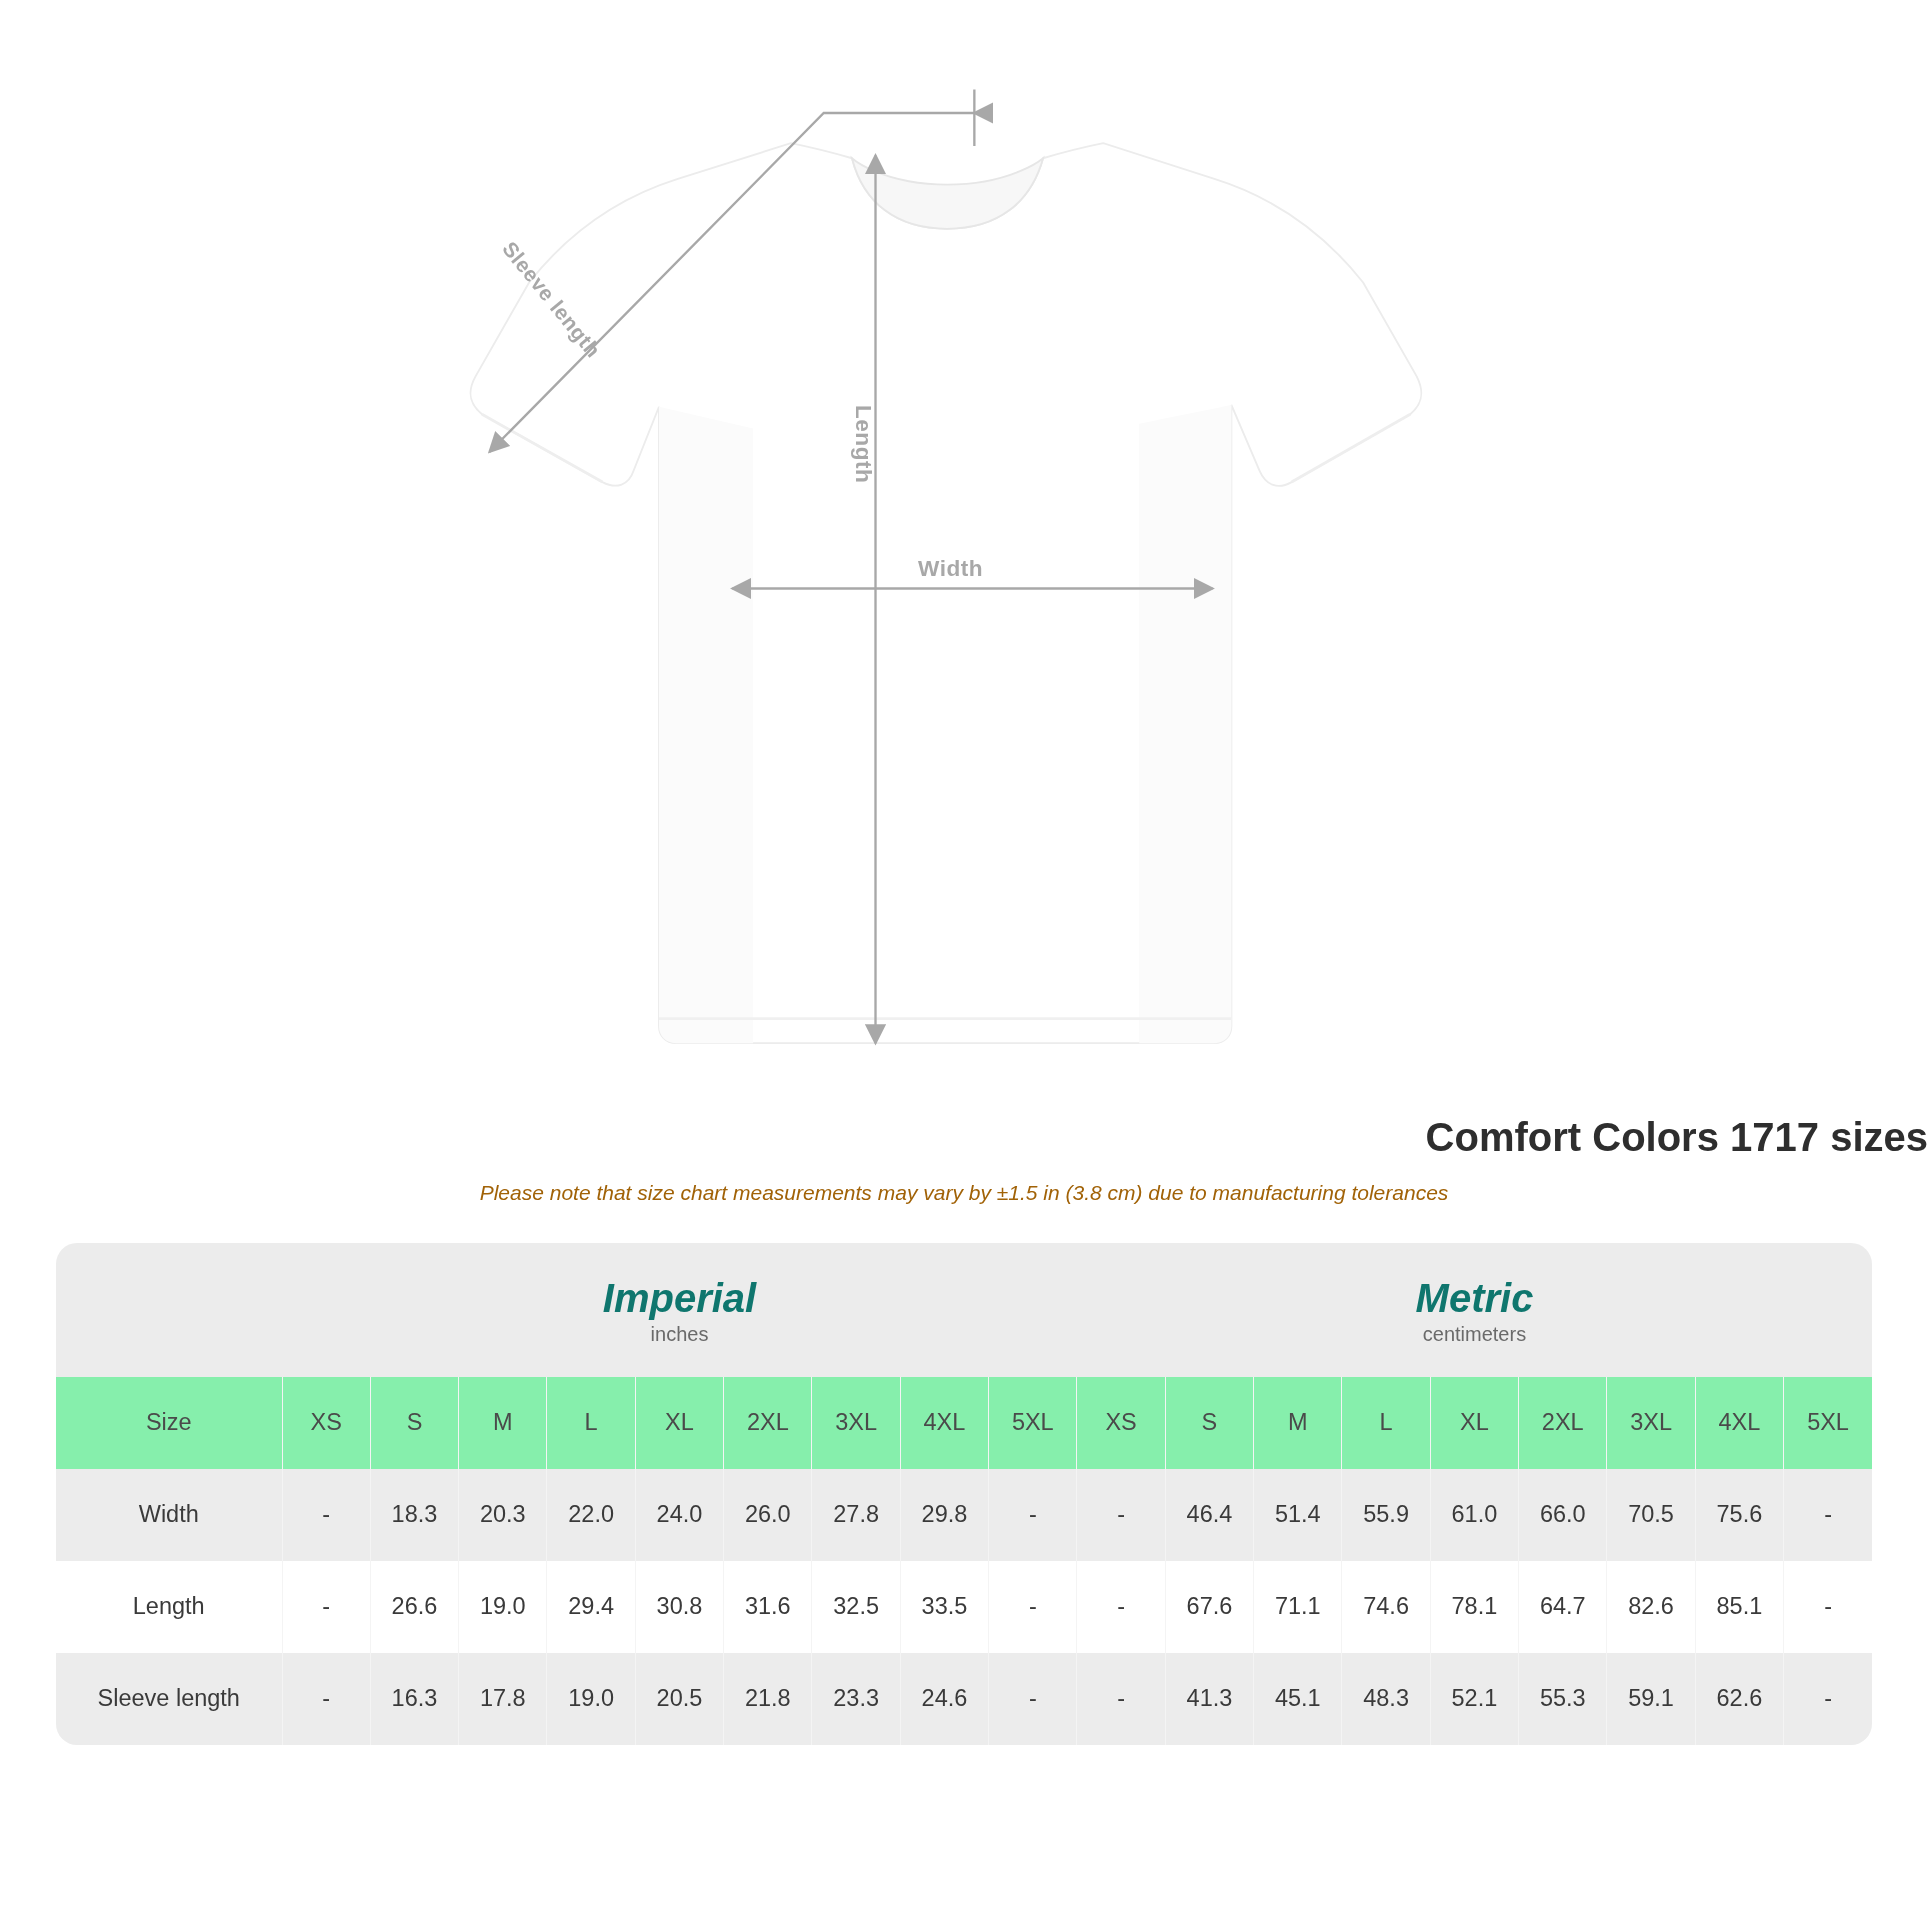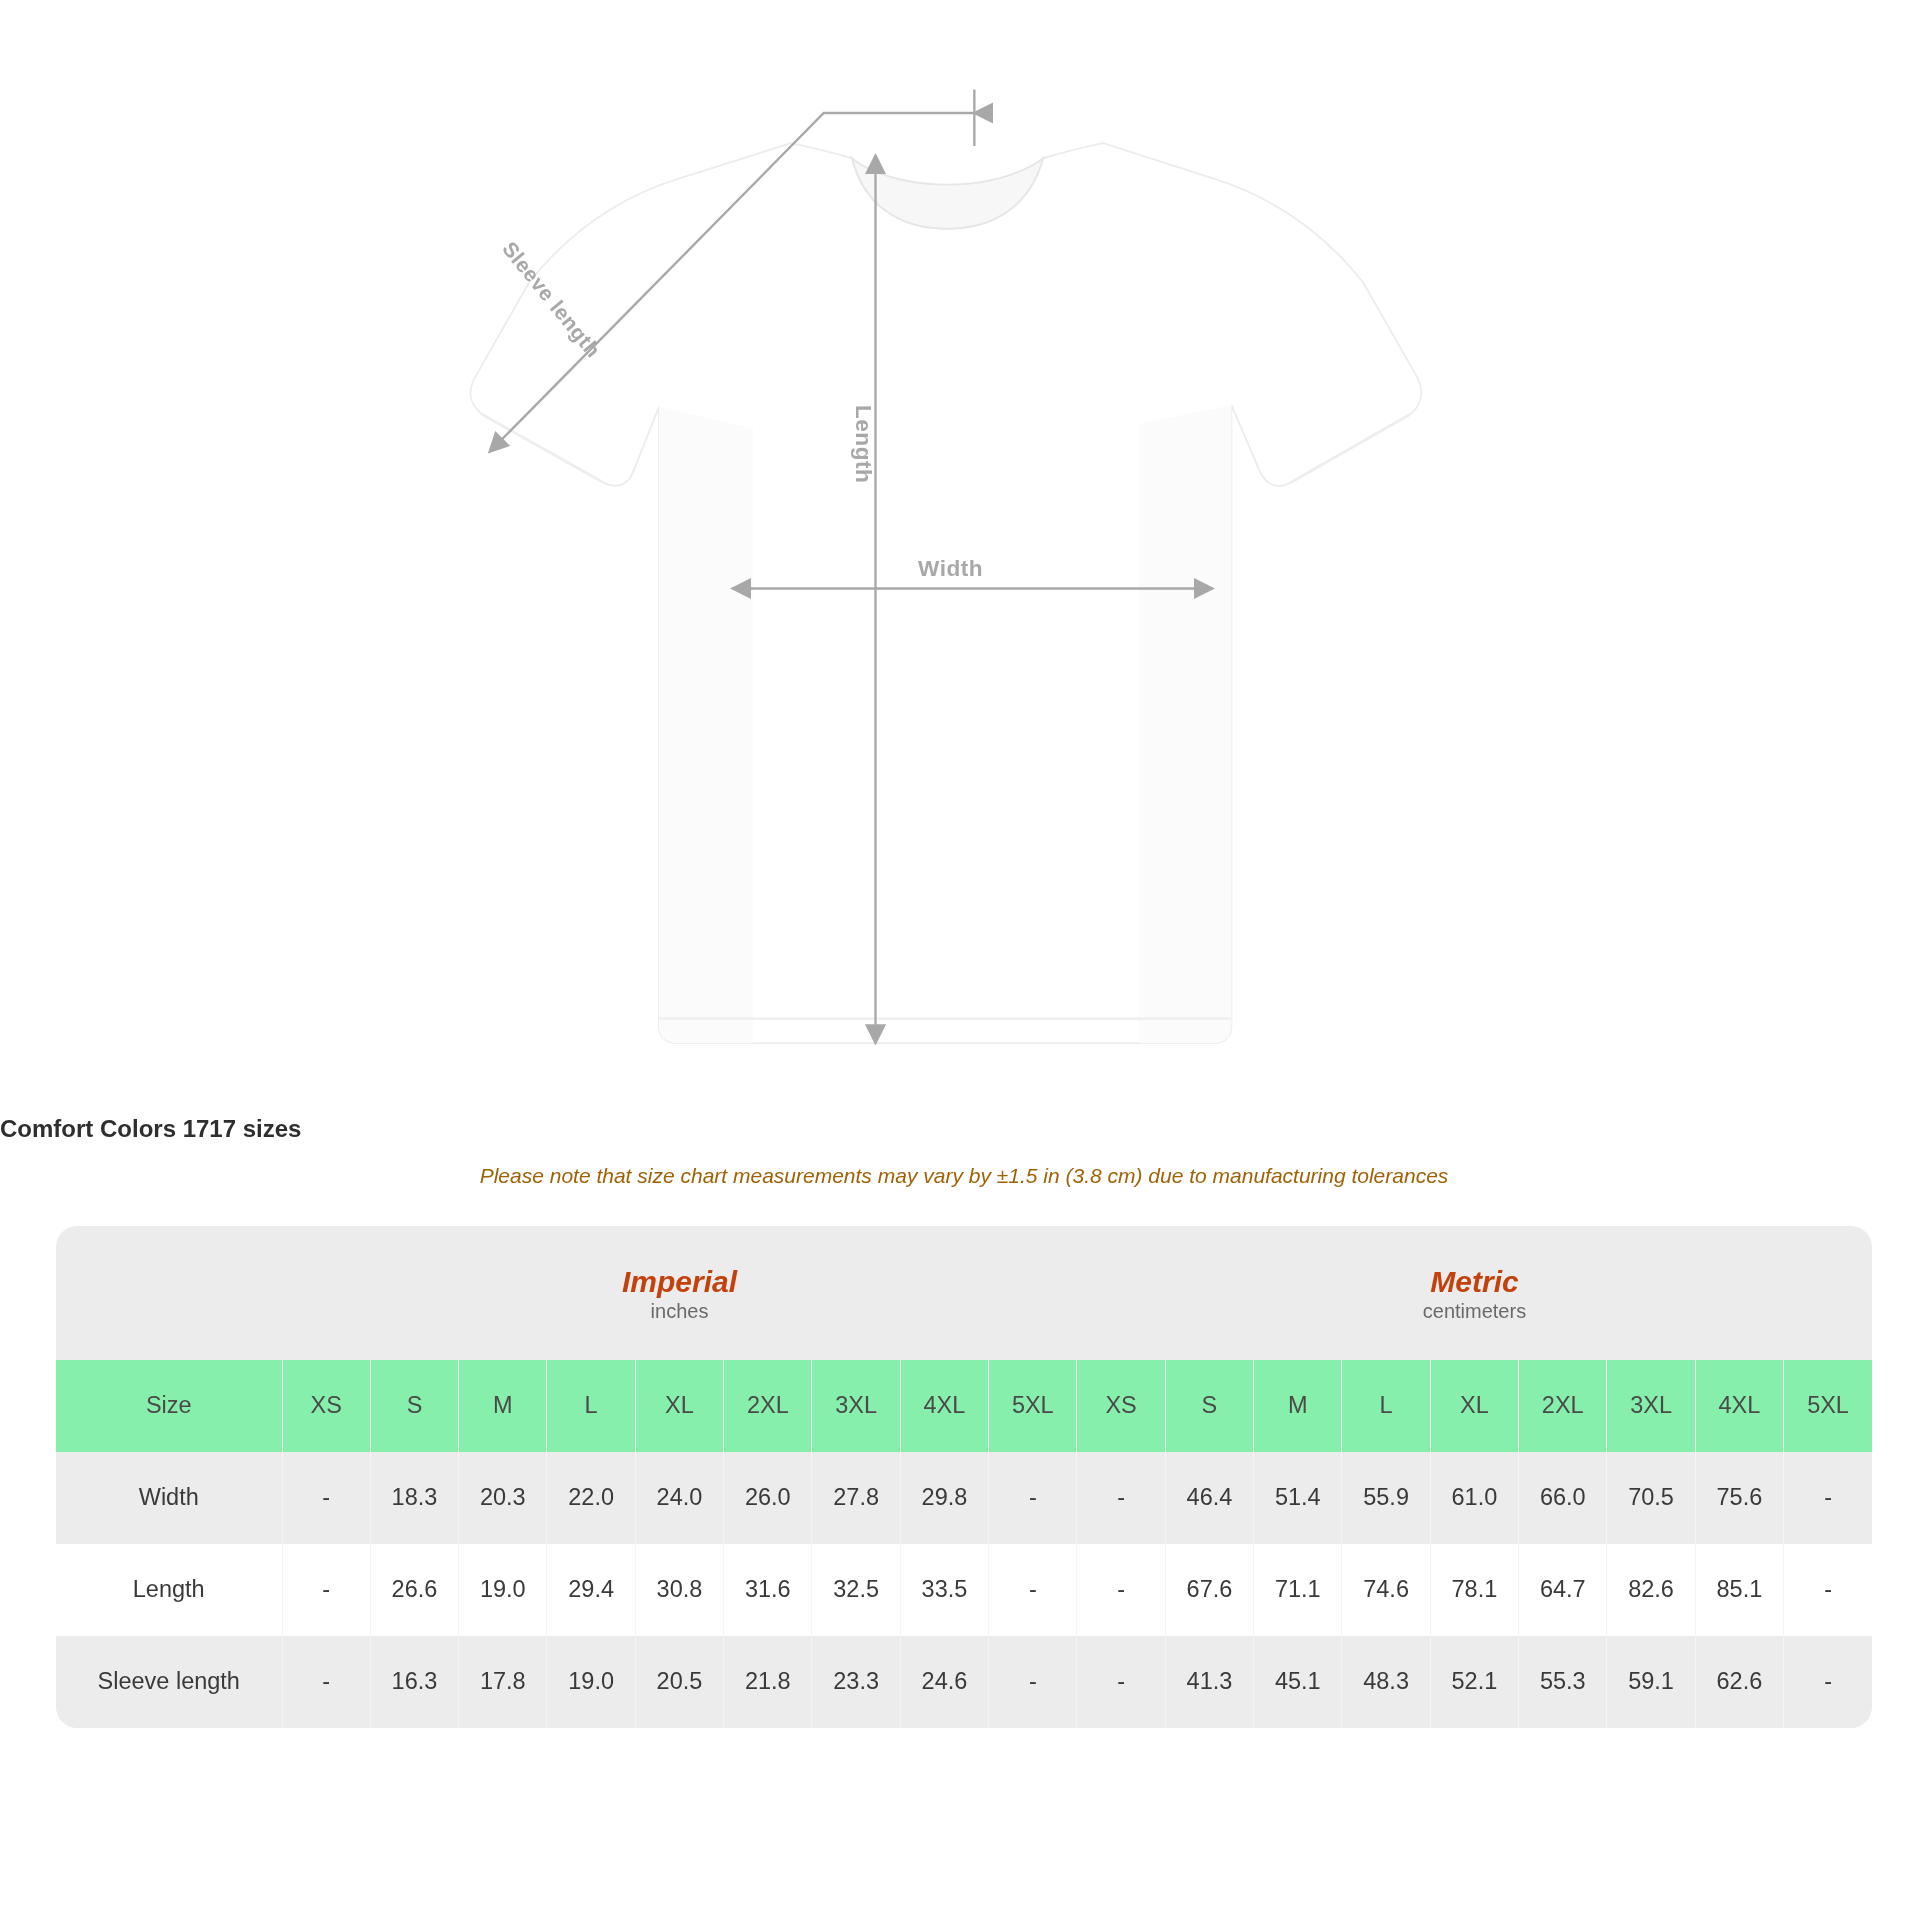--- a/index.html
+++ b/index.html
@@ -52,22 +52,22 @@
   .label-sleeve {
     left: 516px;
     top: 237px;
     font-size: 21px;
     transform: rotate(51deg);
     transform-origin: left top;
   }
 
   
   .chart-title {
-    text-align: left;
-    font-size: 24px;
+    text-align: right;
+    font-size: 40px;
     font-weight: bold;
     color: #2e2e2e;
     margin: 0;
     padding-top: 3.8px;
   }
   .chart-note {
     text-align: center;
     font-size: 21px;
     font-style: italic;
     color: #a16207;
@@ -89,24 +89,24 @@
   table.size-table th {
     text-align: center;
     vertical-align: middle;
     font-weight: normal;
   }
   .unit-header-row td {
     background: #ececec;
     height: 132px;
   }
   .unit-title {
-    font-size: 30px;
+    font-size: 40px;
     font-weight: bold;
     font-style: italic;
-    color: #c2410c;
+    color: #0f766e;
     line-height: 1.25;
   }
   .unit-sub {
     font-size: 20px;
     color: #6a6a6a;
   }
   .head-row td {
     background: #86efac;
     height: 90px;
     font-size: 23.5px;

